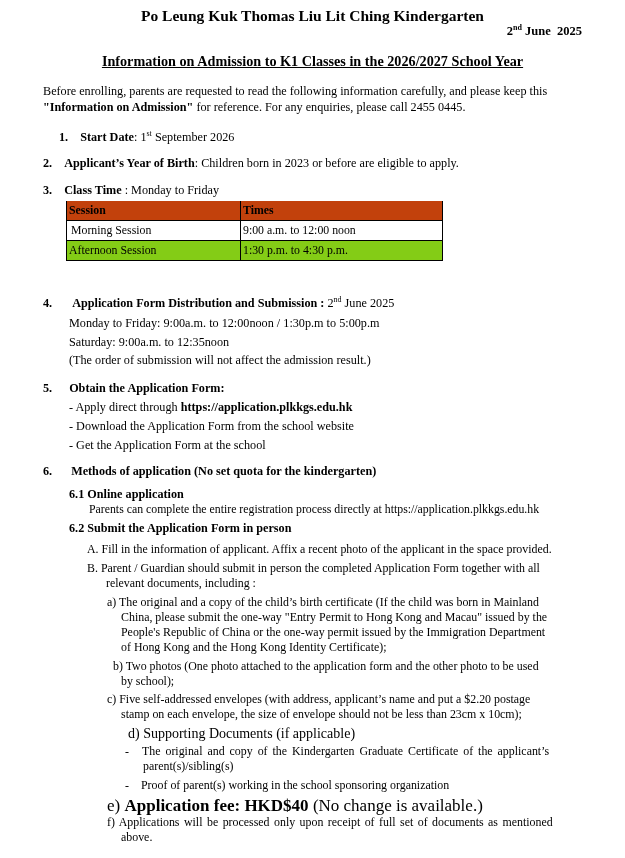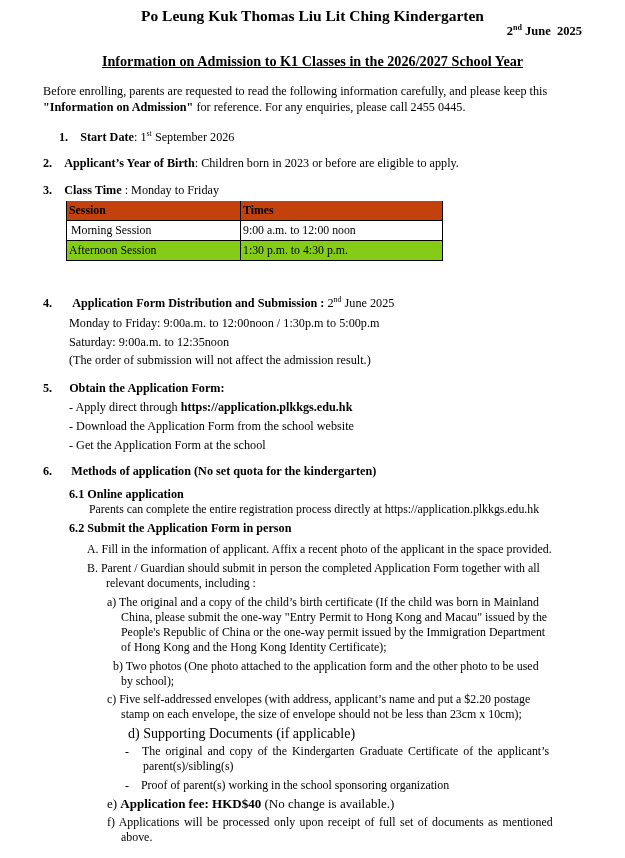--- a/index.html
+++ b/index.html
@@ -95,18 +95,18 @@
   <div class="abs" style="left:107px;top:692px;font-size:11.9px;">c) Five self-addressed envelopes (with address, applicant’s name and put a $2.20 postage</div>
   <div class="abs" style="left:121px;top:707px;font-size:11.9px;">stamp on each envelope, the size of envelope should not be less than 23cm x 10cm);</div>
 
   <div class="abs" style="left:107px;top:726px;font-size:14px;margin-left:21px;">d) Supporting Documents (if applicable)</div>
   <div class="abs" style="left:125px;top:744px;font-size:11.9px;">-</div>
   <div class="abs" style="left:142px;top:744px;font-size:11.9px;word-spacing:2px;">The original and copy of the Kindergarten Graduate Certificate of the applicant’s</div>
   <div class="abs" style="left:143px;top:759px;font-size:11.9px;">parent(s)/sibling(s)</div>
   <div class="abs" style="left:125px;top:778px;font-size:11.9px;">-</div>
   <div class="abs" style="left:141px;top:778px;font-size:11.9px;">Proof of parent(s) working in the school sponsoring organization</div>
 
-  <div class="abs" style="left:107px;top:796px;font-size:13px;"><span>e) </span><span class="b">Application fee: HKD$40</span><span> (No change is available.)</span></div>
+  <div class="abs" style="left:107px;top:796px;font-size:17px;"><span>e) </span><span class="b">Application fee: HKD$40</span><span> (No change is available.)</span></div>
 
   <div class="abs" style="left:107px;top:815px;font-size:11.9px;word-spacing:1.5px;">f) Applications will be processed only upon receipt of full set of documents as mentioned</div>
   <div class="abs" style="left:121px;top:830px;font-size:11.9px;">above.</div>
 
 </div>
 
 </body></html>

